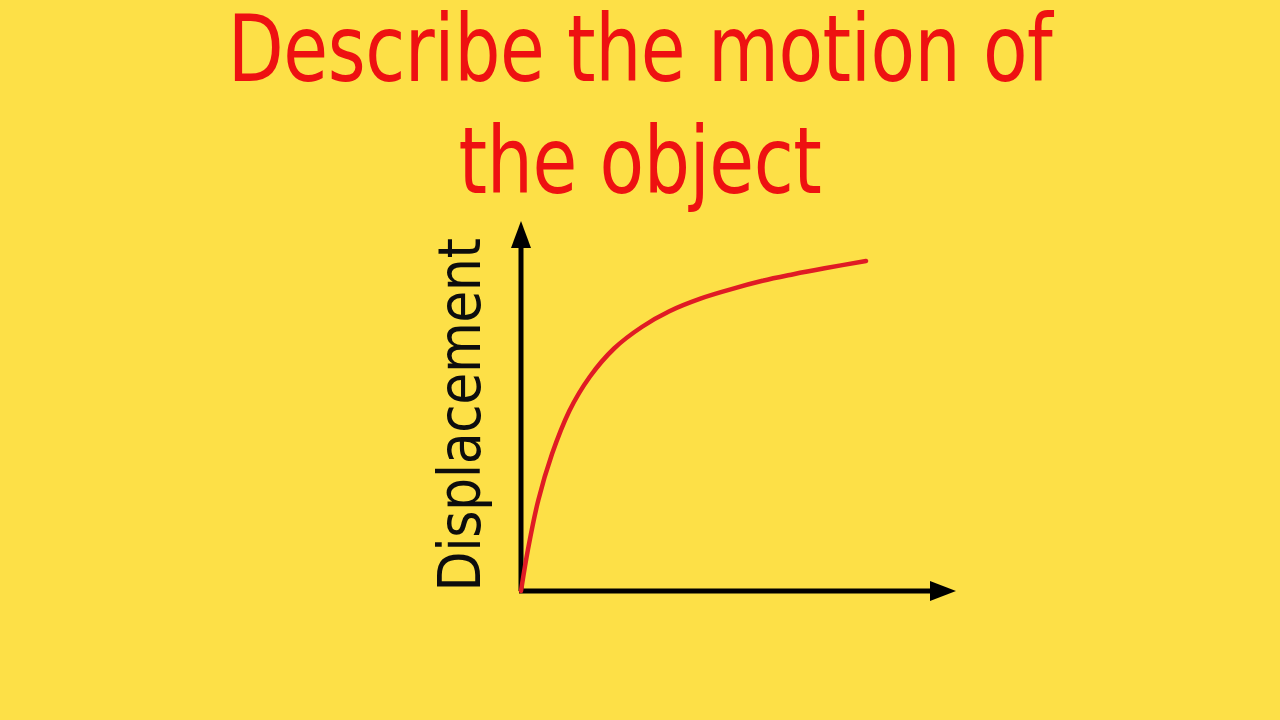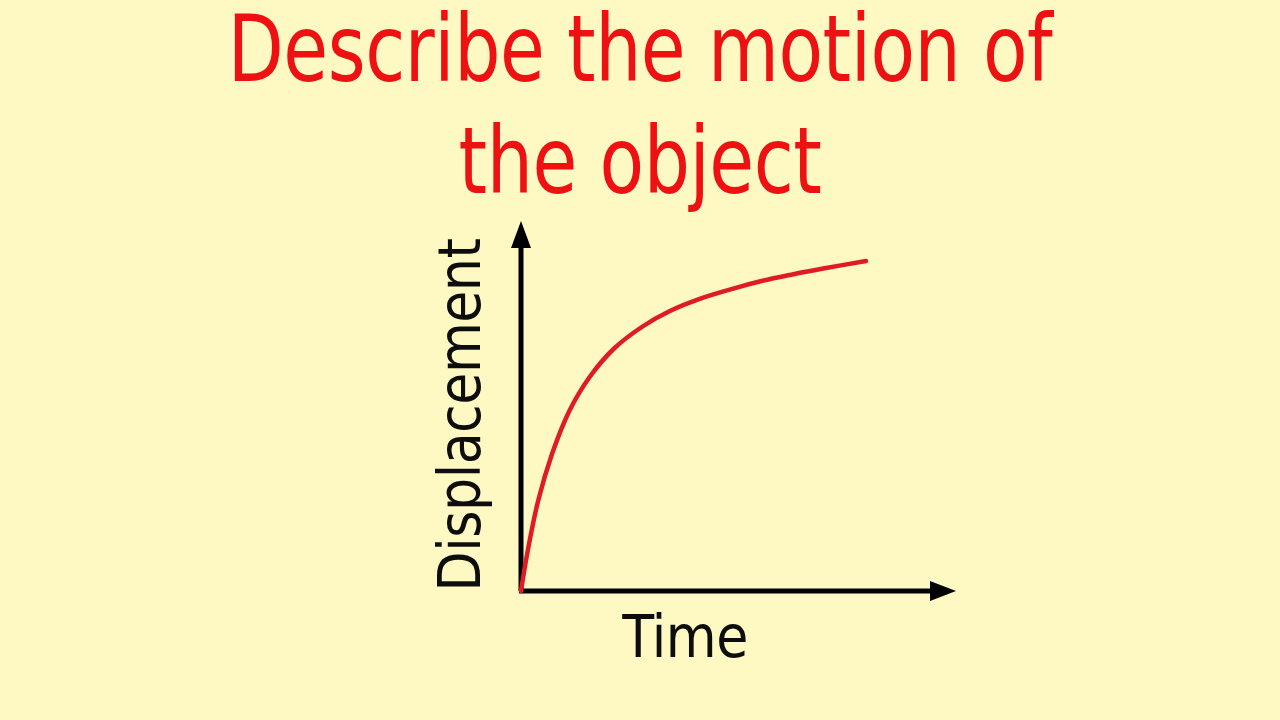--- a/index.html
+++ b/index.html
@@ -8,21 +8,21 @@
     padding: 0;
     background: #ffffff;
   }
   body {
     font-family: "Liberation Sans", sans-serif;
   }
   #slide {
     position: relative;
     width: 1280px;
     height: 720px;
-    background: #fef9c3;
+    background: #fde047;
     overflow: hidden;
   }
 
   
   #title-block {
     position: absolute;
     left: 0;
     top: -6px;
     width: 1280px;
     text-align: center;
@@ -104,16 +104,15 @@
 
       <line x1="519" y1="591" x2="938" y2="591" stroke="#000000" stroke-width="5" stroke-linecap="butt"></line>
 
       <polygon points="956,591 930,601 930,581" fill="#000000"></polygon>
 
       <path id="curve-path" d="M 521.0 591.0 C 522.1 584.1, 525.0 564.9, 527.9 549.8 C 530.8 534.6, 534.2 516.2, 538.3 500.3 C 542.3 484.3, 546.9 468.9, 552.0 454.1 C 557.2 439.2, 563.0 424.1, 569.3 411.1 C 575.6 398.2, 582.5 386.9, 590.0 376.5 C 597.5 366.1, 605.5 356.7, 614.1 348.5 C 622.8 340.2, 632.5 333.2, 641.8 327.0 C 651.0 320.8, 659.6 315.9, 669.4 311.2 C 679.1 306.4, 690.0 302.3, 700.4 298.6 C 710.8 294.9, 721.1 292.0, 731.5 289.1 C 741.8 286.1, 752.1 283.3, 762.5 280.8 C 772.9 278.3, 783.2 276.3, 793.5 274.2 C 803.9 272.1, 812.5 270.5, 824.6 268.3 C 836.7 266.1, 859.1 262.2, 866.0 261.0" fill="none" stroke="#E01B24" stroke-width="4.5" stroke-linecap="round" stroke-linejoin="round"></path>
     </svg>
 
     <div id="ylabel">Displacement</div>
 
-    <div id="xlabel">Time</div>
   </div>
 
 </div>
 
 </body></html>

